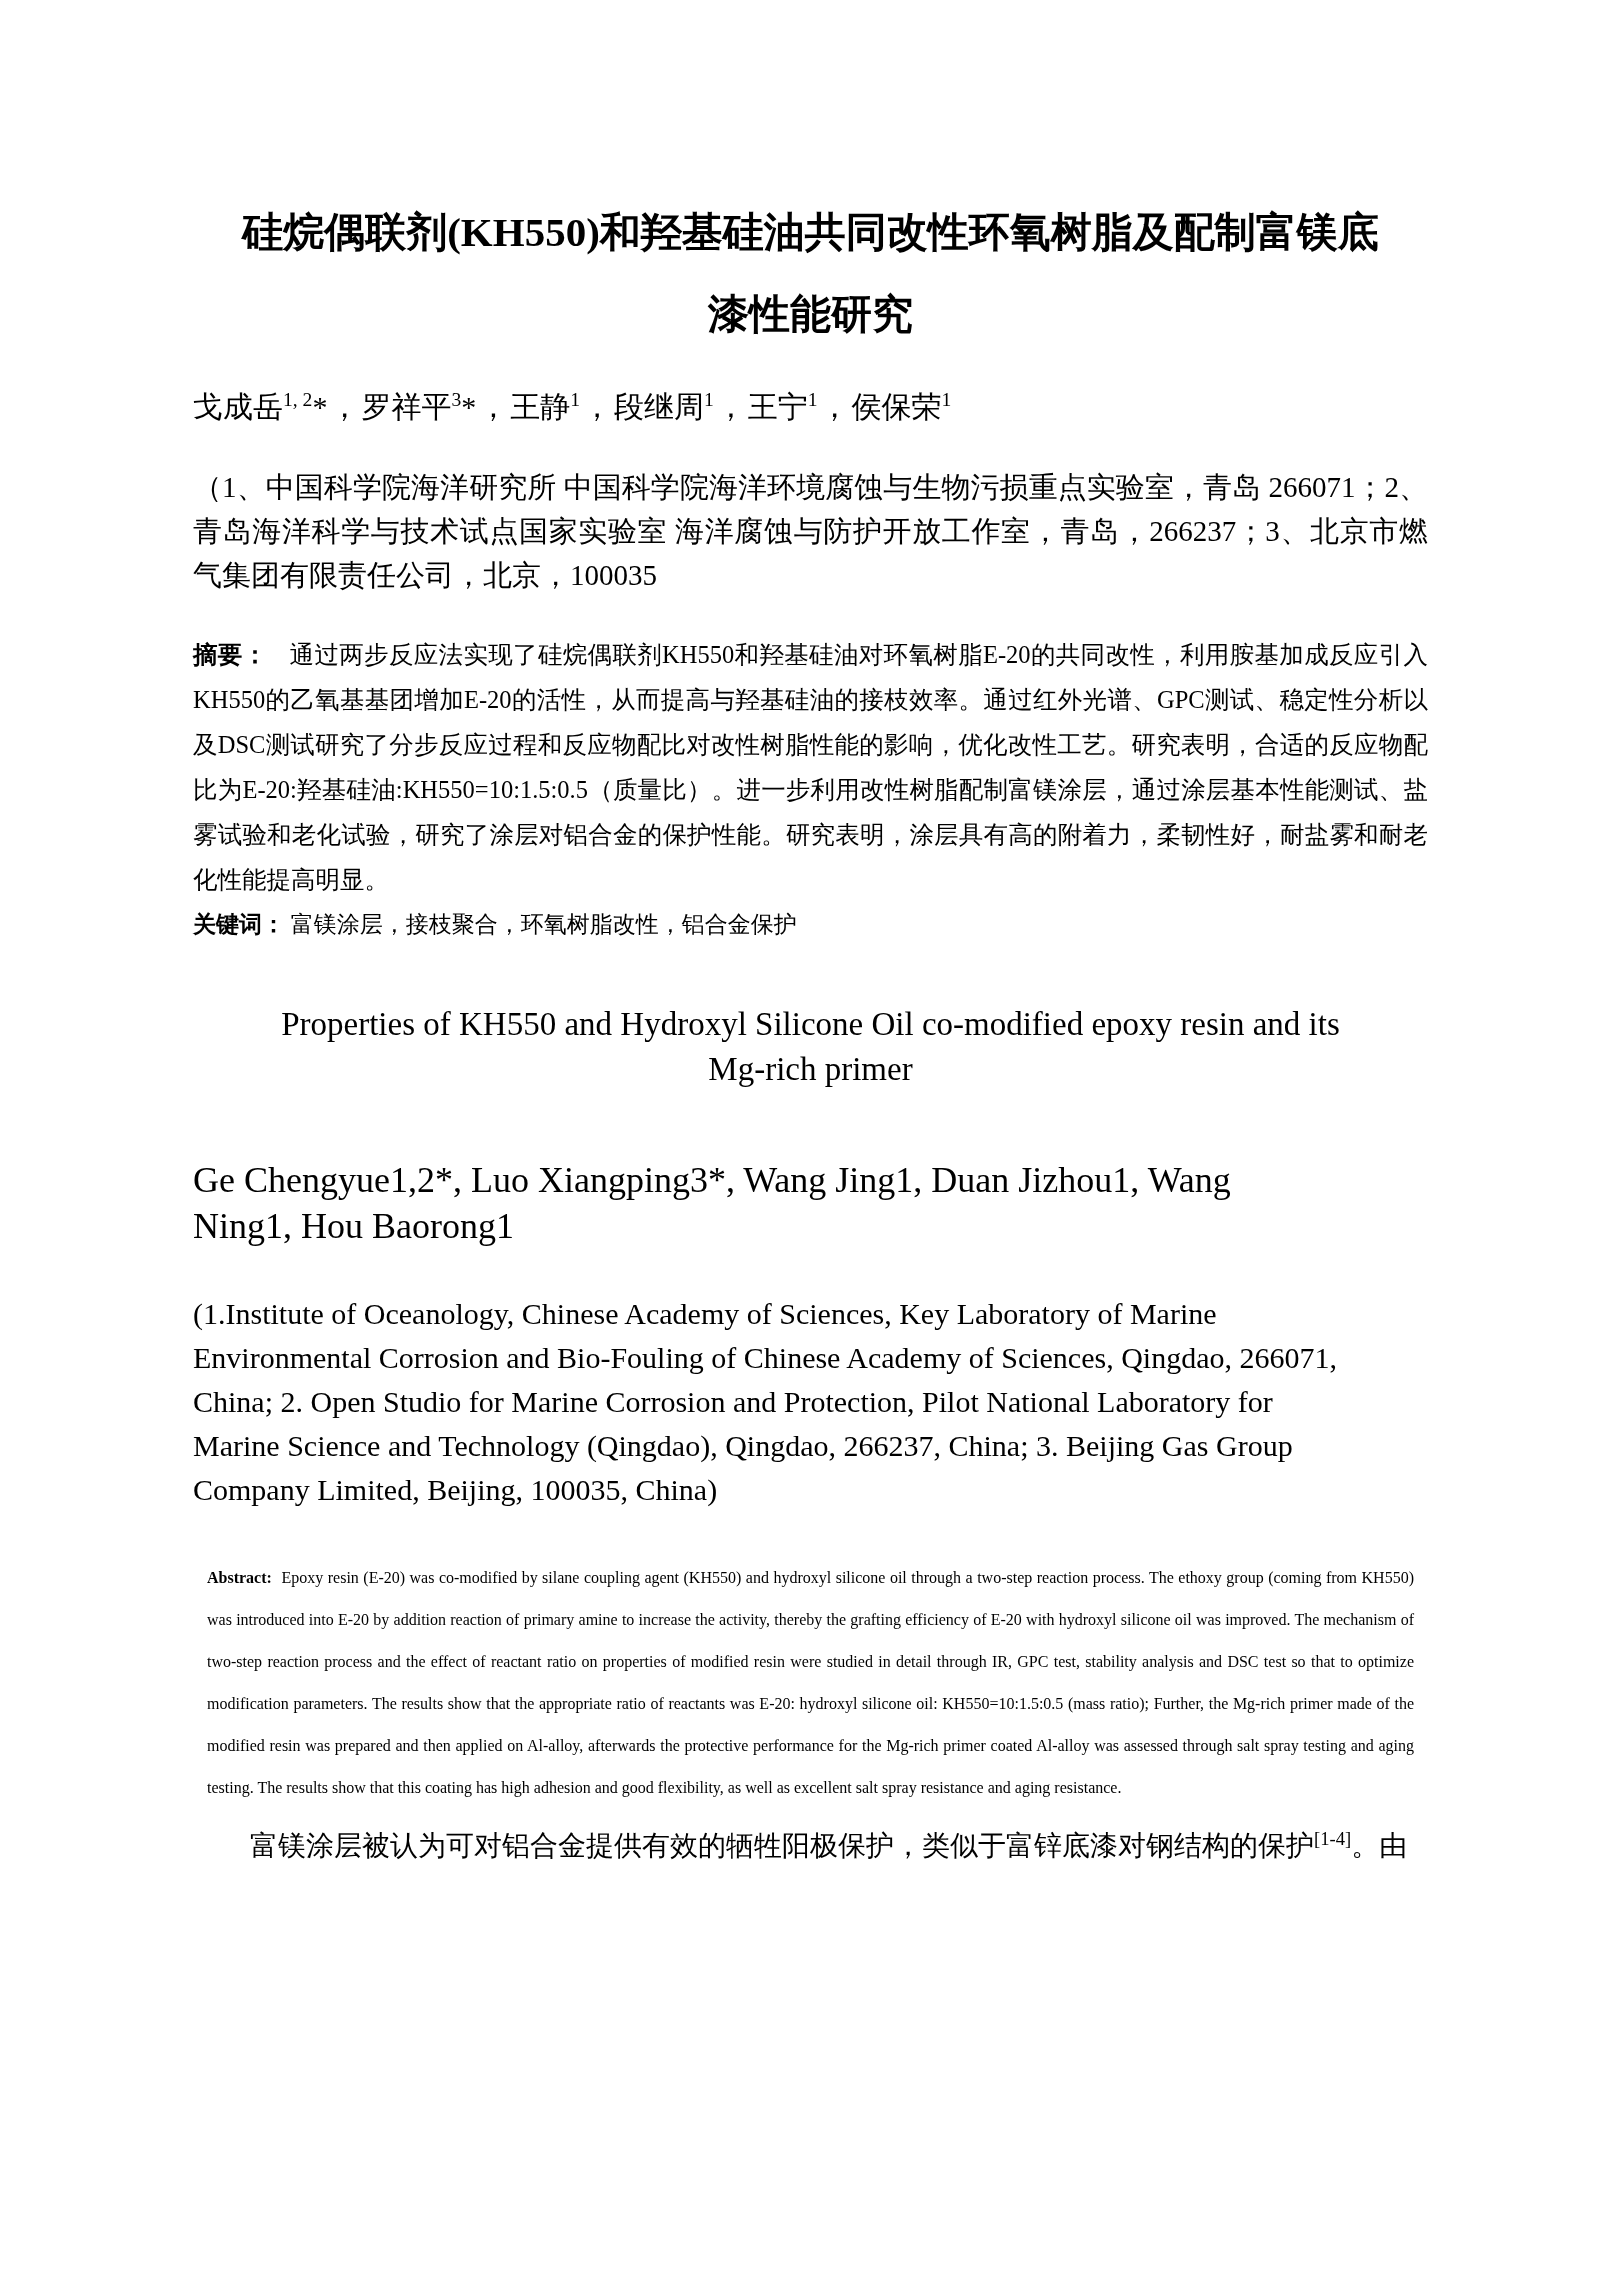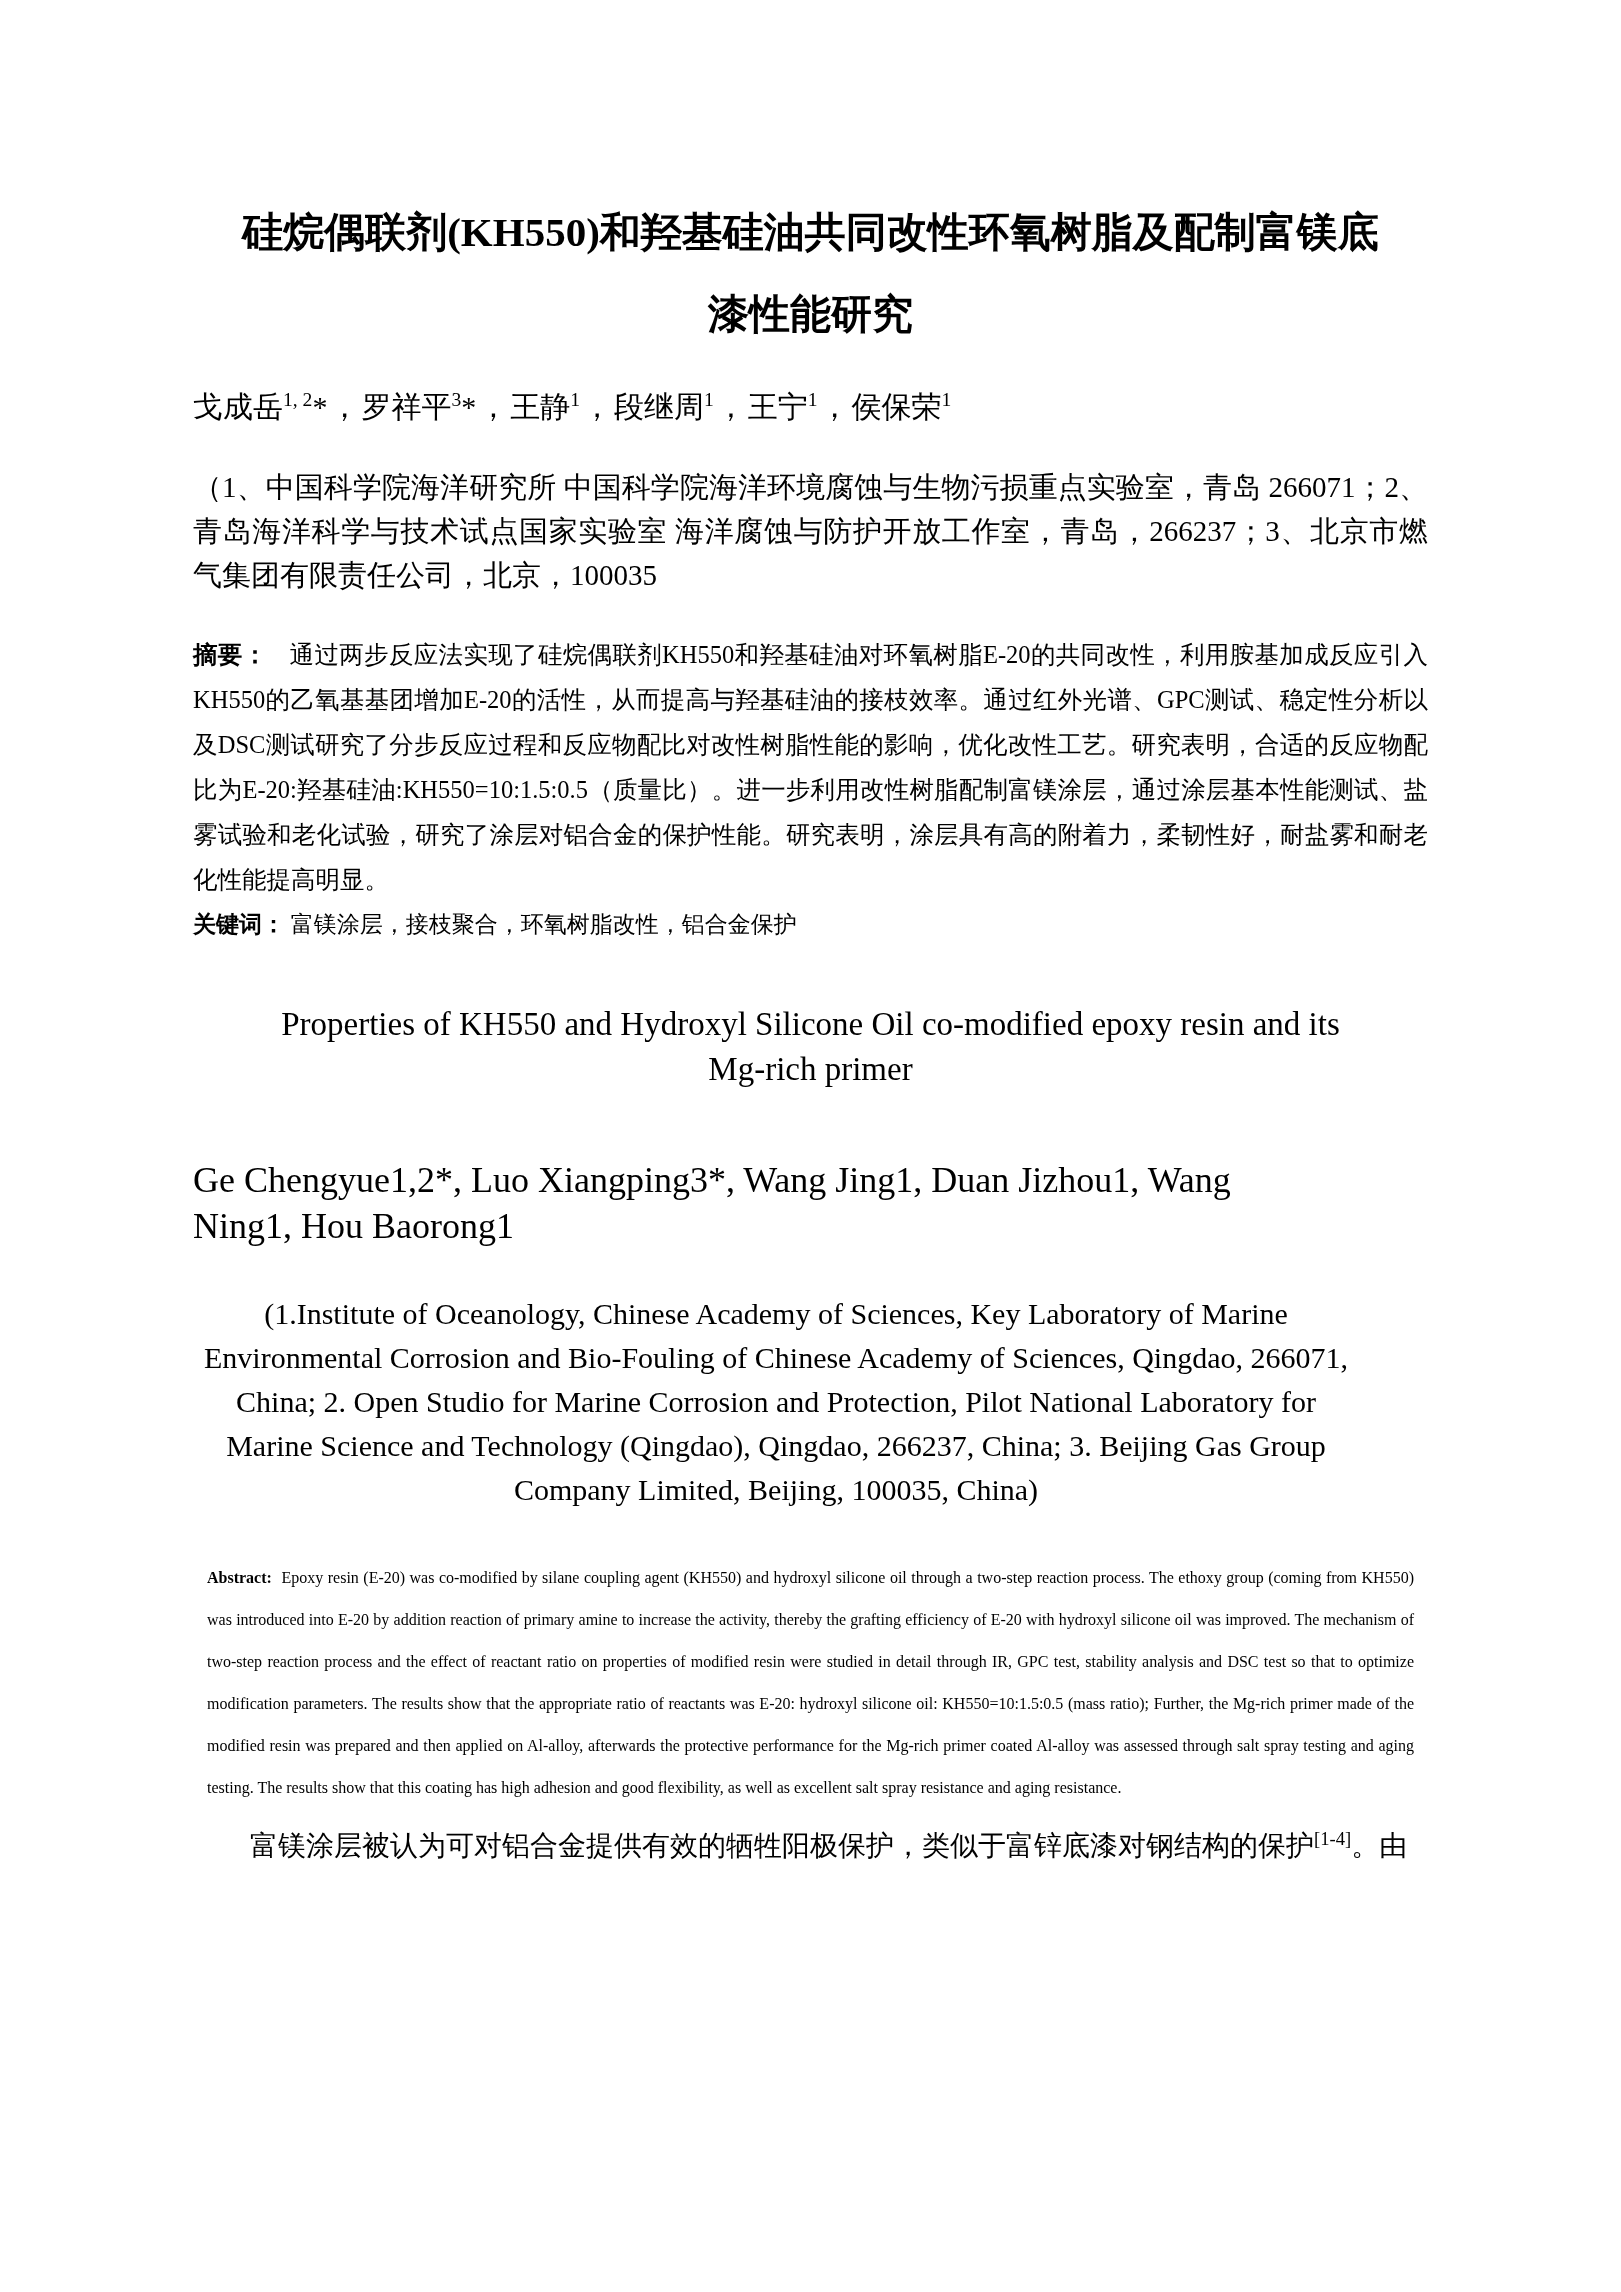--- a/index.html
+++ b/index.html
@@ -76,21 +76,20 @@
     font-size: 36px;
     line-height: 46px;
     max-width: 1098px;
     margin: 0 0 43px 0;
   }
   .en-affil {
     font-size: 30px;
     line-height: 44px;
     max-width: 1166px;
     margin: 0 0 45px 0;
-    text-align: center;
   }
   .en-abstract {
     font-size: 16px;
     line-height: 42px;
     text-align: justify;
     margin: 14px;
   }
   .en-label {
     font-weight: bold;
     margin-right: 0.6em;

